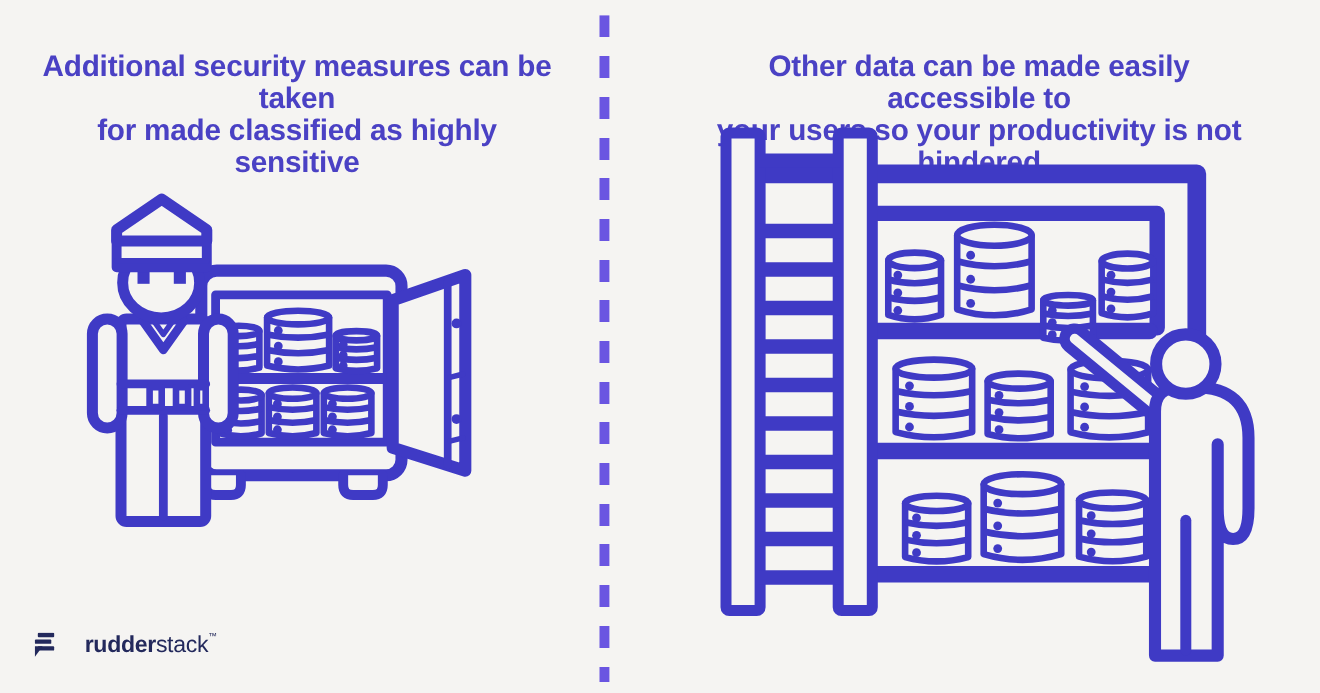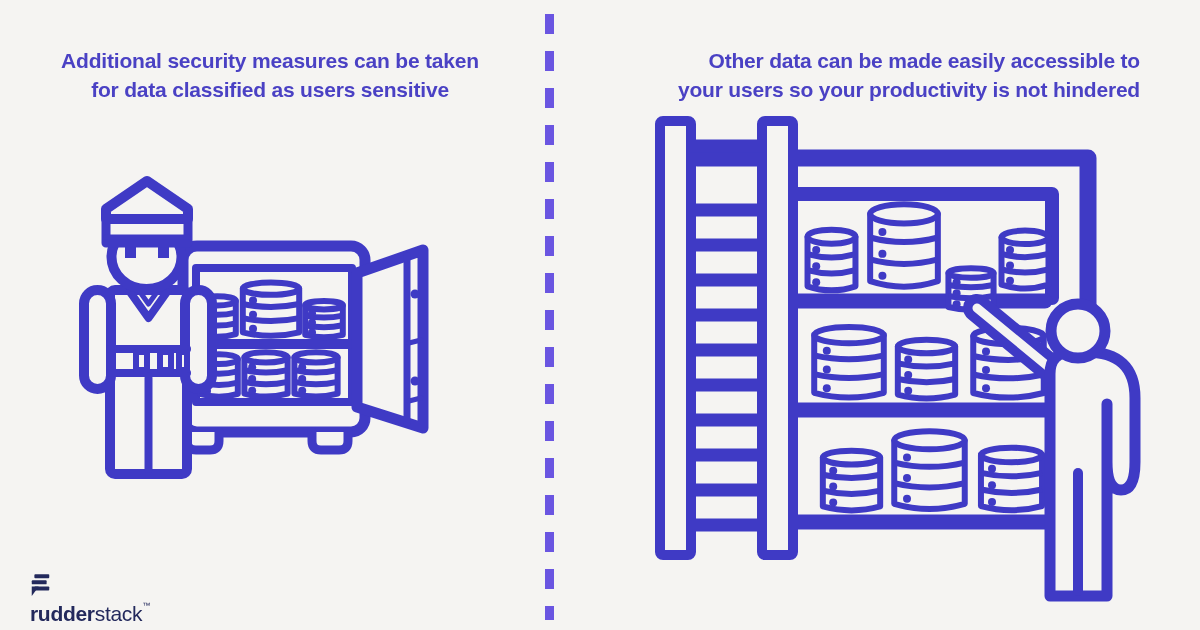--- a/index.html
+++ b/index.html
@@ -3,52 +3,51 @@
 <meta charset="utf-8">
 <style>
   html,body{margin:0;padding:0;}
   body{
     width:1200px;height:630px;position:relative;overflow:hidden;
     background:#f5f4f2;
     font-family:"Liberation Sans", sans-serif;
   }
   .panel-heading{
     position:absolute;top:46px;text-align:center;
-    color:#4a41c4;font-weight:bold;font-size:21px;line-height:29px;
+    color:#4a41c4;font-weight:bold;font-size:27px;line-height:29px;
     letter-spacing:-0.2px;
   }
   #left-heading{left:35px;width:470px;}
-  #right-heading{left:640px;width:500px;text-align:right;}
+  #right-heading{left:640px;width:500px;}
   .divider{
     position:absolute;left:545px;top:14px;width:9px;height:606px;
     background:repeating-linear-gradient(to bottom,#6a55e1 0 20px,transparent 20px 37px);
   }
   .illus{position:absolute;}
   #illus-left{left:55px;top:170px;}
   #illus-right{left:645px;top:108px;}
   .logo{
-    position:absolute;left:30px;top:574px;display:flex;gap:3px;
+    position:absolute;left:30px;top:574px;display:flex;align-items:center;gap:26px;
     color:#23295c;
-    flex-direction:column;
   }
   .logo-text{font-size:21px;letter-spacing:-0.3px;line-height:26px;}
   .logo-bold{font-weight:bold;}
   .logo-reg{font-weight:normal;}
   .tm{font-size:8px;vertical-align:top;line-height:10px;}
   
   .st{stroke:#3f3ac5;stroke-linecap:round;stroke-linejoin:round;fill:none;}
   .fb{fill:#f5f4f2;}
   .fs{fill:#3f3ac5;}
 </style>
 </head>
 <body>
 
 <div id="left-heading" class="panel-heading">
   <span style="display:block">Additional security measures can be taken</span>
-  <span style="display:block">for data classified as users sensitive</span>
+  <span style="display:block">for made classified as highly sensitive</span>
 </div>
 
 <div id="right-heading" class="panel-heading">
   <span style="display:block">Other data can be made easily accessible to</span>
   <span style="display:block">your users so your productivity is not hindered</span>
 </div>
 
 <div class="divider"></div>
 
 <svg id="illus-left" class="illus" width="400" height="320" viewBox="55 170 400 320">

